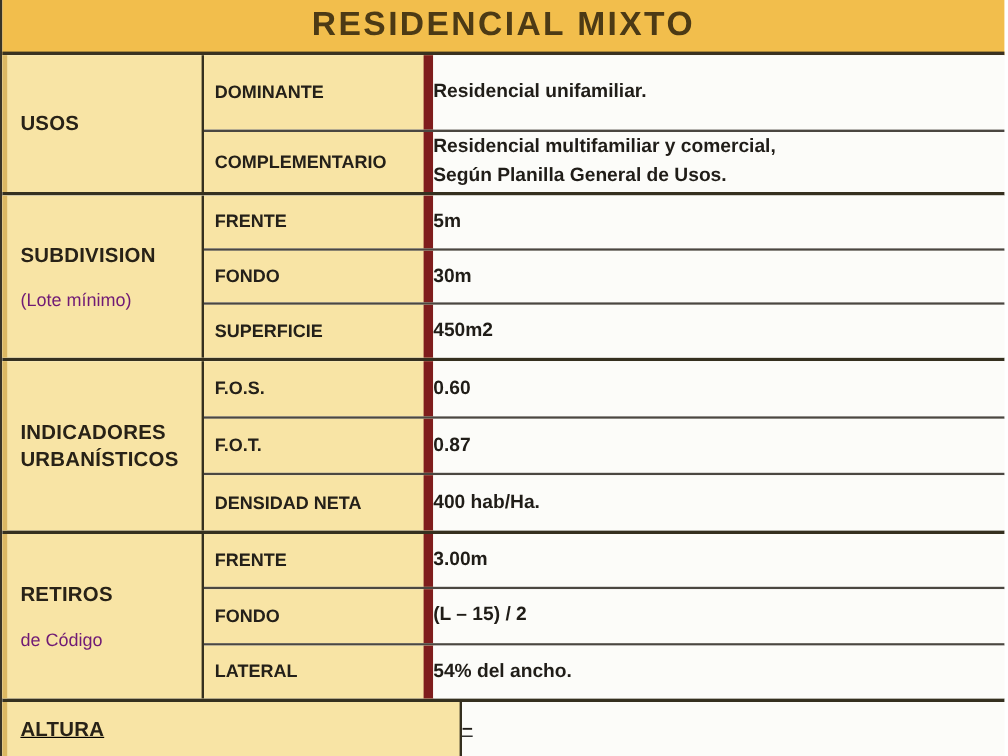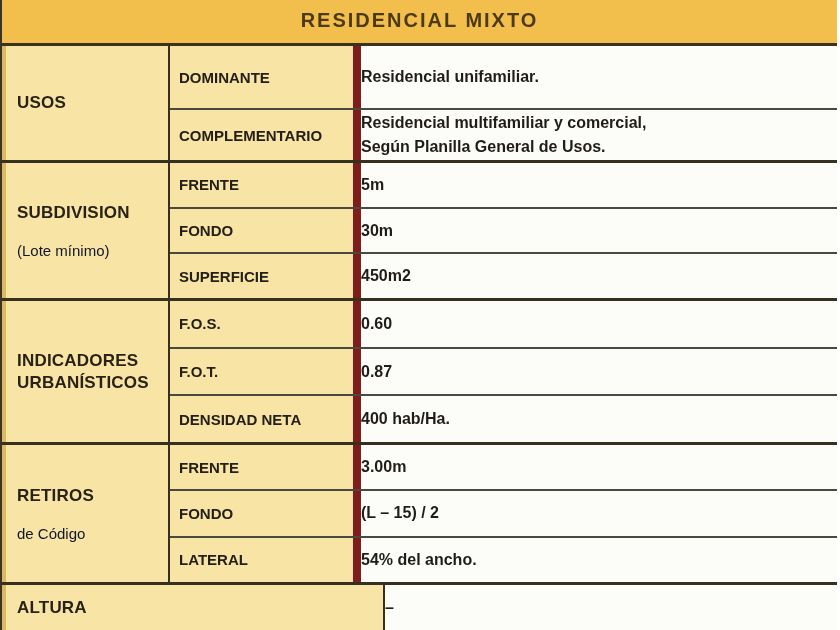--- a/index.html
+++ b/index.html
@@ -12,42 +12,42 @@
   .sheet{
     position:relative;width:837px;height:630px;background:#ffffff;
     border-left:2px solid #3a3426;
   }
   
   .header{
     height:46px;background:#F2BE4C;border-bottom:3px solid #3a3220;
     display:flex;align-items:center;justify-content:center;
   }
   .title{
-    font-size:20px;font-weight:bold;letter-spacing:2px;color:#4C3A15;
+    font-size:28px;font-weight:bold;letter-spacing:2px;color:#4C3A15;
     margin-top:-3px;
   }
   
   .sec{display:flex;border-bottom:3px solid #35301F;background:#FCFCF9;}
   .sec-usos{height:117px;}
   .sec-sub{height:138px;}
   .sec-ind{height:144px;}
   .sec-ret{height:140px;}
-  .sec-alt{height:45px;border-bottom:none;}
+  .sec-alt{height:45px;border-bottom:none;text-decoration:underline;}
   .cat{
     width:168px;background:#F8E4A5;border-right:2px solid #35301F;
     border-left:4px solid #DCB863;
     display:flex;flex-direction:column;justify-content:center;
     padding-left:11px;padding-right:4px;
   }
   .cat-wide{width:383px;}
   .cat-name{
     font-size:17px;font-weight:bold;color:#282217;line-height:1.25;
     letter-spacing:0.2px;
   }
-  .cat-note{font-size:15px;color:#0f172a;margin-top:18px;}
+  .cat-note{font-size:15px;color:#701a75;margin-top:18px;}
   .cat-note:empty{display:none;}
   .rows{flex:1;display:flex;flex-direction:column;}
   .row{display:flex;flex:1;min-height:0;}
   .row + .row{border-top:2px solid #4B4741;}
   .row-tall{flex:0 0 62px;}
   .label{
     width:191px;background:#F8E4A5;border-right:8px solid #7f1d1d;
     display:flex;align-items:center;padding-left:9px;padding-right:4px;
     font-size:15px;font-weight:bold;color:#242019;
   }

